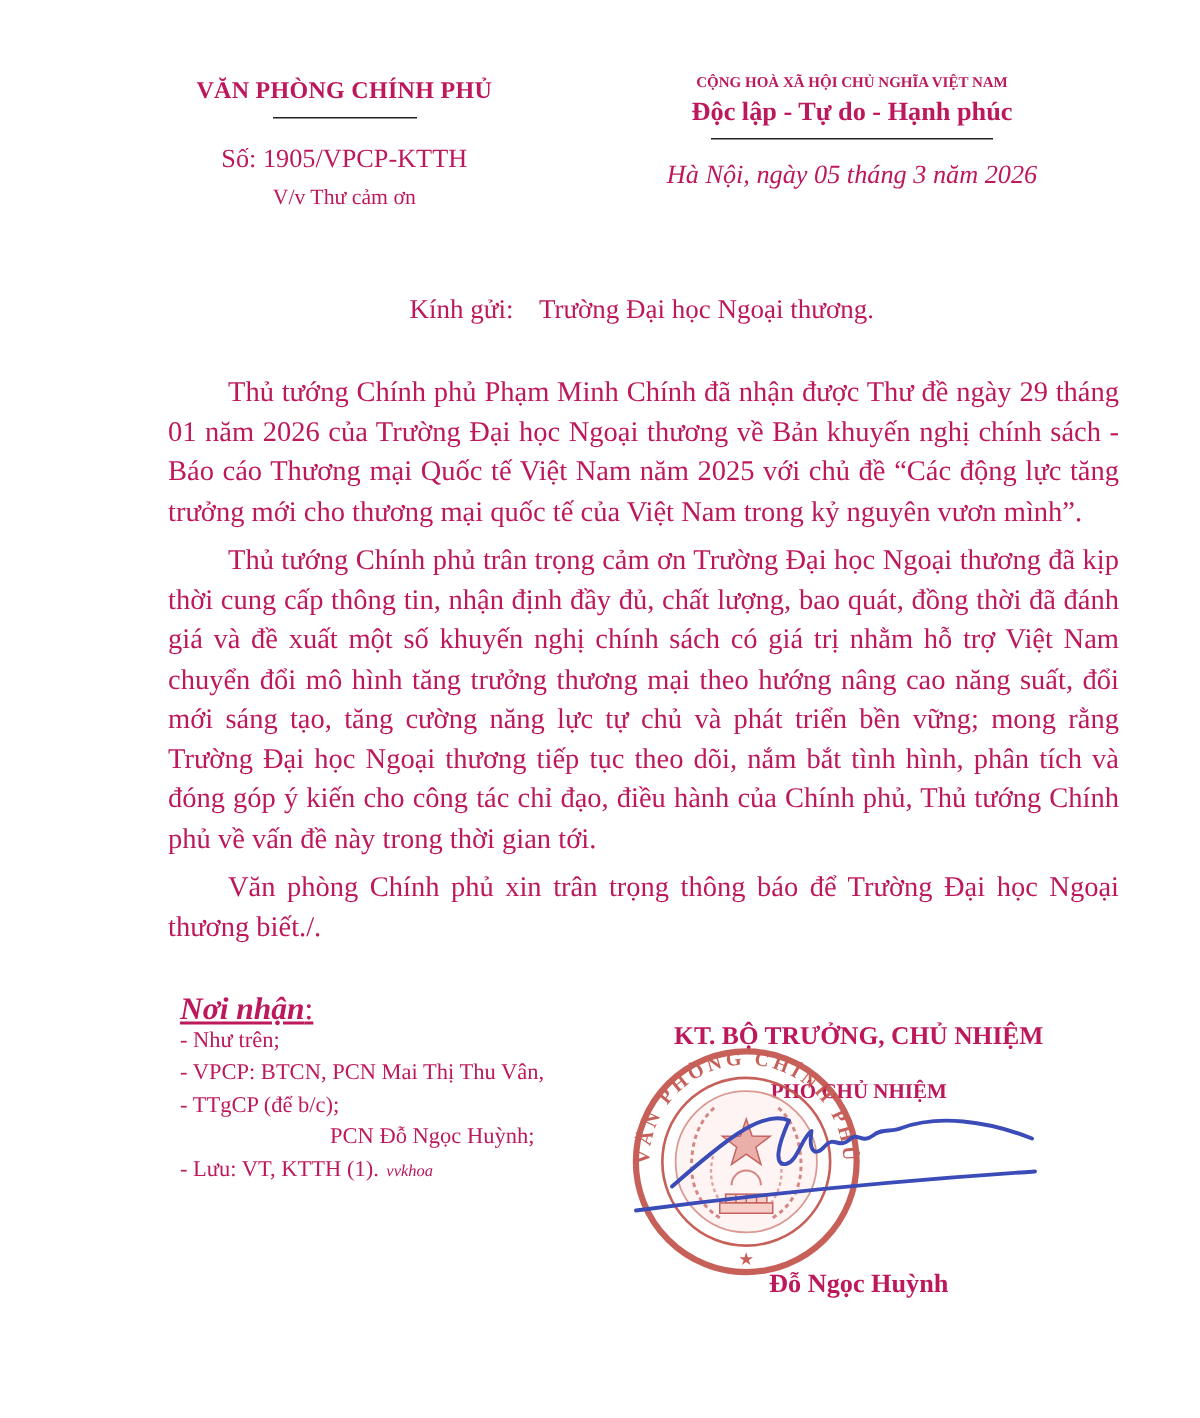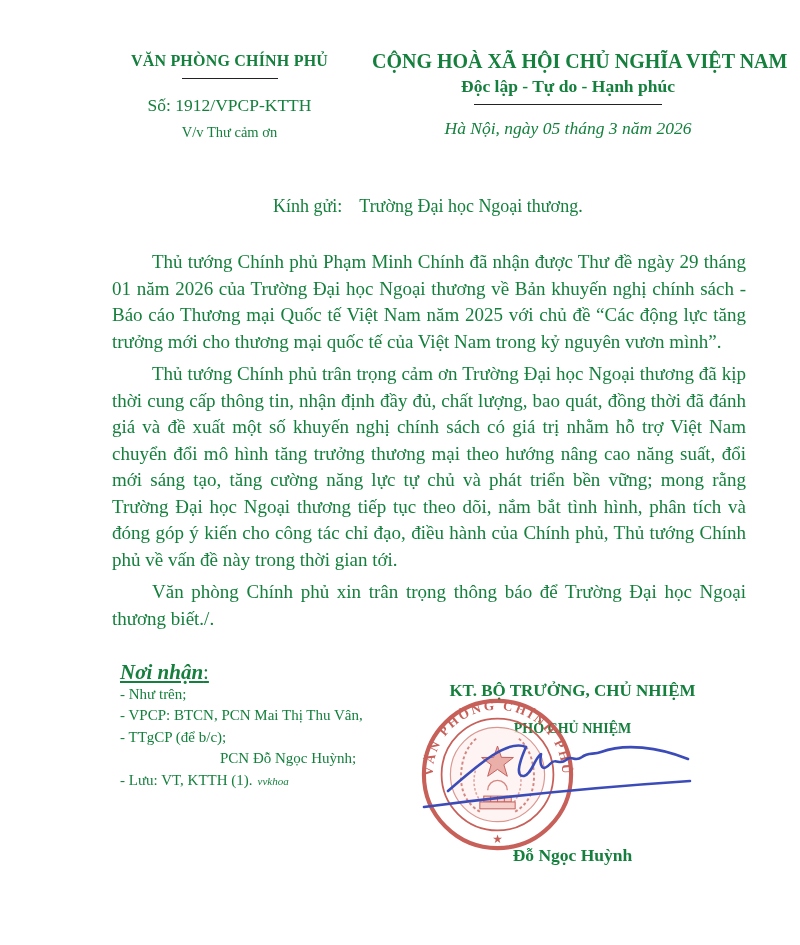--- a/index.html
+++ b/index.html
@@ -1,30 +1,30 @@
 <!DOCTYPE html>
 <html><head>
 <meta charset="utf-8">
 <style>
   html,body { margin:0; padding:0; background:#ffffff; }
   .page {
     position:relative; width:800px; height:913px; background:#ffffff;
-    font-family:"Liberation Serif","DejaVu Serif",serif; color:#15803d;
+    font-family:"Liberation Serif","DejaVu Serif",serif; color:#be185d;
     overflow:hidden;
   }
 
   
   .header-left { position:absolute; left:82px; top:52px; width:295px; text-align:center; }
   .org { font-weight:bold; font-size:16px; letter-spacing:.2px; white-space:nowrap; }
   .org-rule { width:96px; border-bottom:1.5px solid #222; margin:8px auto 0; }
   .doc-number { font-size:17.5px; margin-top:16px; white-space:nowrap; }
   .doc-subject { font-size:14.5px; margin-top:8px; white-space:nowrap; }
 
   .header-right { position:absolute; left:372px; top:50px; width:392px; text-align:center; }
-  .nation { font-weight:bold; font-size:20px; white-space:nowrap; }
+  .nation { font-weight:bold; font-size:10px; white-space:nowrap; }
   .motto { font-weight:bold; font-size:17.5px; margin-top:3px; white-space:nowrap; }
   .motto-rule { width:188px; border-bottom:1.5px solid #222; margin:7px auto 0; }
   .dateline { font-style:italic; font-size:17.5px; margin-top:13px; white-space:nowrap; }
 
   
   .recipient { position:absolute; left:273px; top:196px; font-size:18px; white-space:nowrap; }
   .recipient .lbl { margin-right:17px; }
 
   
   .body-text { position:absolute; left:112px; top:249px; width:634px;
@@ -51,21 +51,21 @@
   .signature { position:absolute; left:420px; top:715px; width:278px; height:100px; z-index:2; }
 </style>
 </head>
 <body>
 
 <div class="page">
 
   <div class="header-left">
     <div class="org">VĂN PHÒNG CHÍNH PHỦ</div>
     <div class="org-rule"></div>
-    <div class="doc-number">Số: 1912/VPCP-KTTH</div>
+    <div class="doc-number">Số: 1905/VPCP-KTTH</div>
     <div class="doc-subject">V/v Thư cảm ơn</div>
   </div>
 
   <div class="header-right">
     <div class="nation">CỘNG HOÀ XÃ HỘI CHỦ NGHĨA VIỆT NAM</div>
     <div class="motto">Độc lập - Tự do - Hạnh phúc</div>
     <div class="motto-rule"></div>
     <div class="dateline">Hà Nội, ngày 05 tháng 3 năm 2026</div>
   </div>
 

